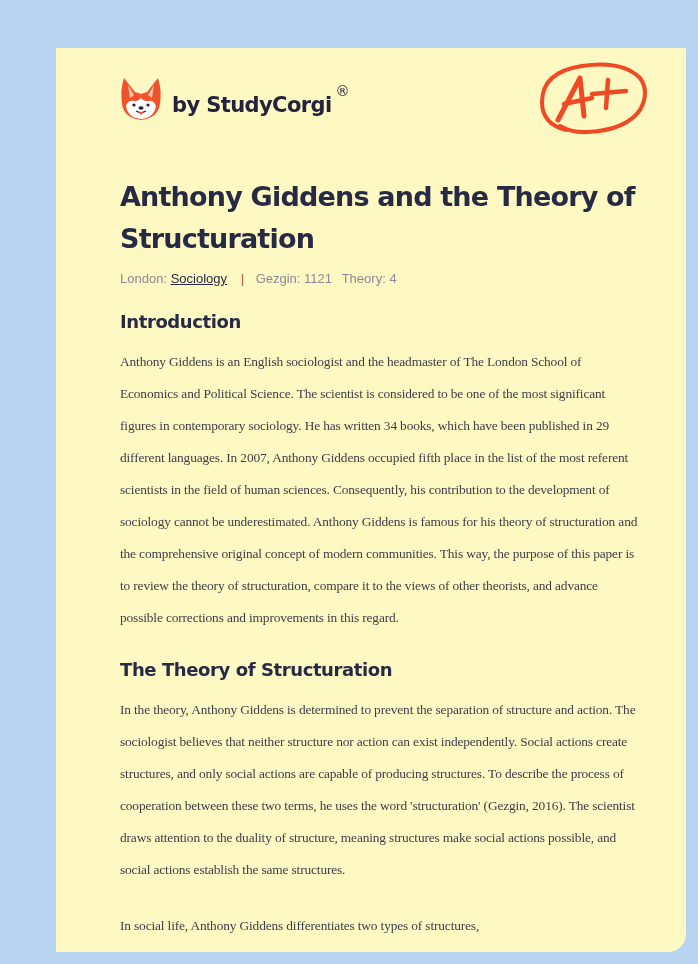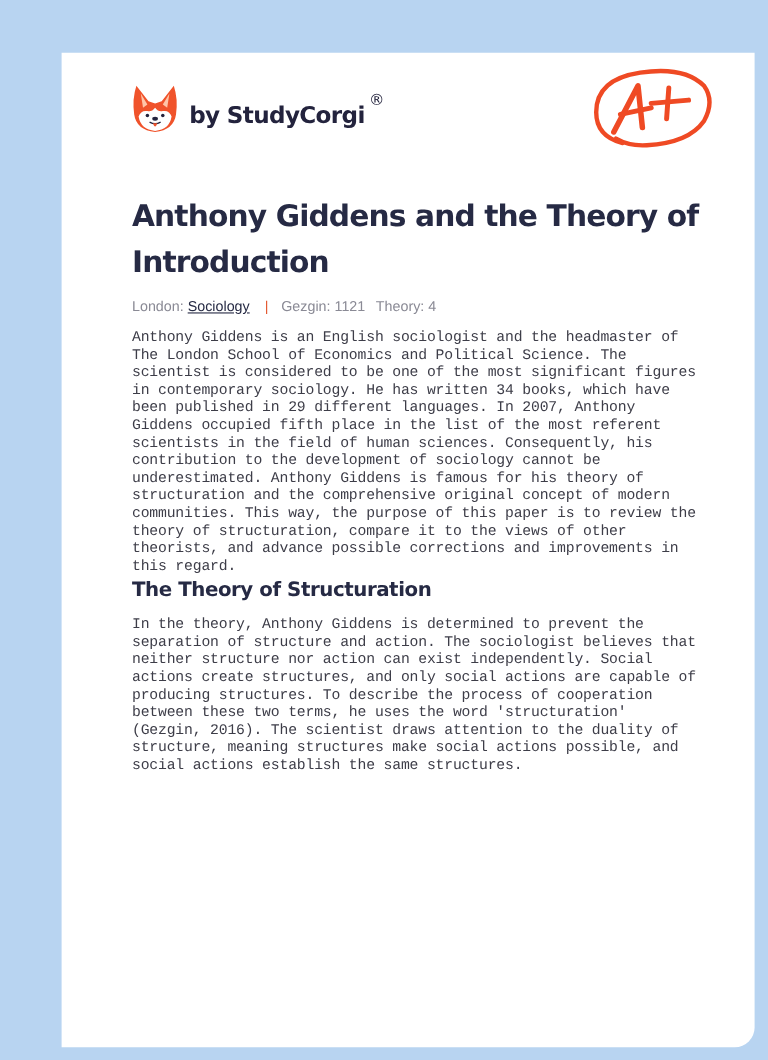--- a/index.html
+++ b/index.html
@@ -13,21 +13,21 @@
       position: relative;
       overflow: hidden;
       font-family: "Liberation Sans", sans-serif;
     }
     .page {
       position: absolute;
       left: 56px;
       top: 48px;
       width: 630px;
       height: 904px;
-      background: #ffffff;
+      background: #fef9c3;
       border-radius: 0 0 18px 0;
       overflow: hidden;
     }
     .header {
       position: absolute;
       left: 64px;
       top: 28px;
       display: flex;
       align-items: center;
     }
@@ -95,26 +95,26 @@
     h2 {
       margin: 0;
       font-family: "DejaVu Sans", sans-serif;
       font-weight: bold;
       font-size: 18px;
       color: #262a44;
       letter-spacing: -0.4px;
       line-height: 24px;
     }
     .h-intro { margin-top: 22px; }
-    .h-theory { margin-top: 1px; }
+    .h-theory { margin-top: 24px; }
     p {
       margin: 0;
-      font-family: Liberation Mono, monospace;
+      font-family: Liberation Serif, serif;
       font-size: 13.4px;
-      line-height: 16px;
+      line-height: 32px;
       color: #3d3d48;
       letter-spacing: -0.15px;
     }
     .p-first { margin-top: 12px; }
     .p-next { margin-top: 24px; }
   </style>
 </head>
 <body>
 
 <div class="page">
@@ -137,30 +137,32 @@
 
   <svg class="grade-icon" viewBox="0 0 114 82">
     <path d="M30 72 Q6 66 6 44 Q6 14 46 8 Q86 2 104 20 Q114 34 104 52 Q90 72 52 74 Q36 75 24 68" stroke="#ef4a24" stroke-width="4" fill="none" stroke-linecap="round"></path>
     <path d="M22 62 L44 20 L48 58" stroke="#ef4a24" stroke-width="5" fill="none" stroke-linecap="round" stroke-linejoin="round"></path>
     <path d="M28 46 L56 40" stroke="#ef4a24" stroke-width="4.5" fill="none" stroke-linecap="round"></path>
     <path d="M72 22 L70 50" stroke="#ef4a24" stroke-width="4.5" fill="none" stroke-linecap="round"></path>
     <path d="M56 36 L90 33" stroke="#ef4a24" stroke-width="4.5" fill="none" stroke-linecap="round"></path>
   </svg>
 
   <div class="content">
-    <h1>Anthony Giddens and the Theory of Introduction</h1>
+    <h1>Anthony Giddens and the Theory of Structuration</h1>
 
     <div class="meta">
       <span>London:</span>
       <span class="topic-val">Sociology</span>
       <span class="sep">|</span>
       <span>Gezgin:</span>
       <span>1121</span>
       <span class="gap">Theory:</span>
       <span>4</span>
     </div>
 
+    <h2 class="h-intro">Introduction</h2>
     <p class="p-first">Anthony Giddens is an English sociologist and the headmaster of The London School of Economics and Political Science. The scientist is considered to be one of the most significant figures in contemporary sociology. He has written 34 books, which have been published in 29 different languages. In 2007, Anthony Giddens occupied fifth place in the list of the most referent scientists in the field of human sciences. Consequently, his contribution to the development of sociology cannot be underestimated. Anthony Giddens is famous for his theory of structuration and the comprehensive original concept of modern communities. This way, the purpose of this paper is to review the theory of structuration, compare it to the views of other theorists, and advance possible corrections and improvements in this regard.</p>
 
     <h2 class="h-theory">The Theory of Structuration</h2>
     <p class="p-first">In the theory, Anthony Giddens is determined to prevent the separation of structure and action. The sociologist believes that neither structure nor action can exist independently. Social actions create structures, and only social actions are capable of producing structures. To describe the process of cooperation between these two terms, he uses the word 'structuration' (Gezgin, 2016). The scientist draws attention to the duality of structure, meaning structures make social actions possible, and social actions establish the same structures.</p>
+    <p class="p-next">In social life, Anthony Giddens differentiates two types of structures,</p>
   </div>
 </div>
 
 </body></html>

